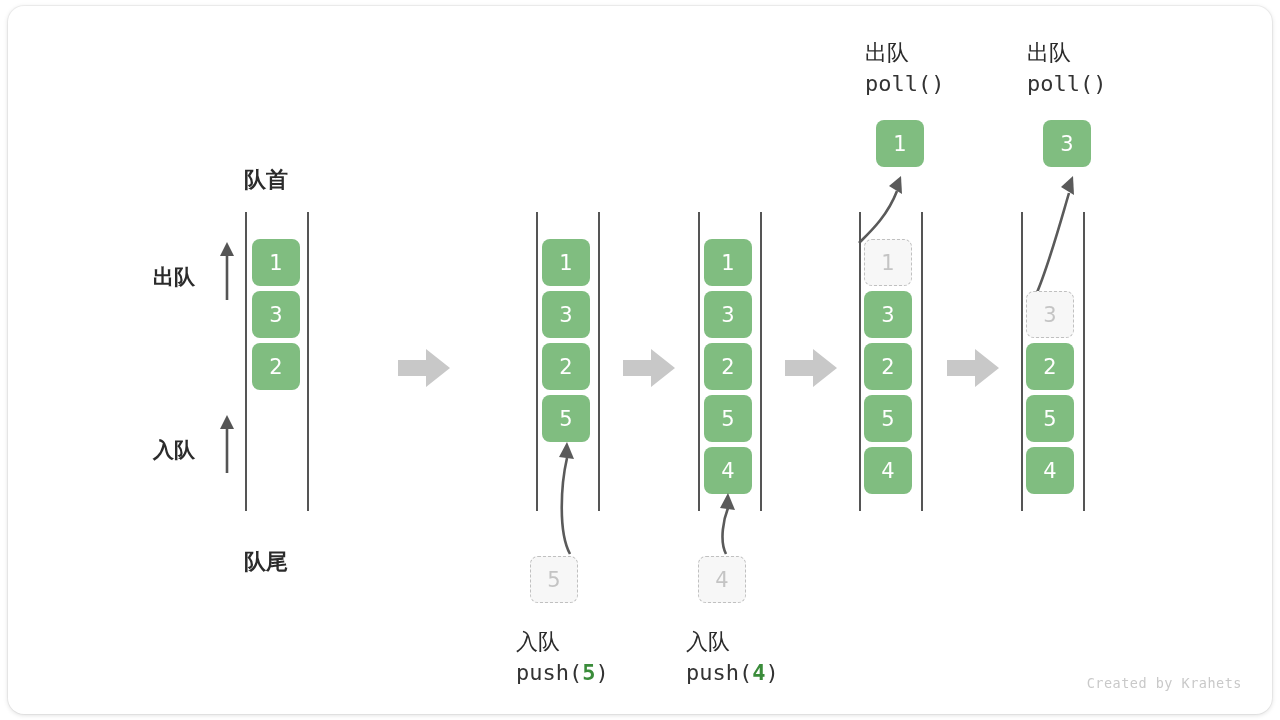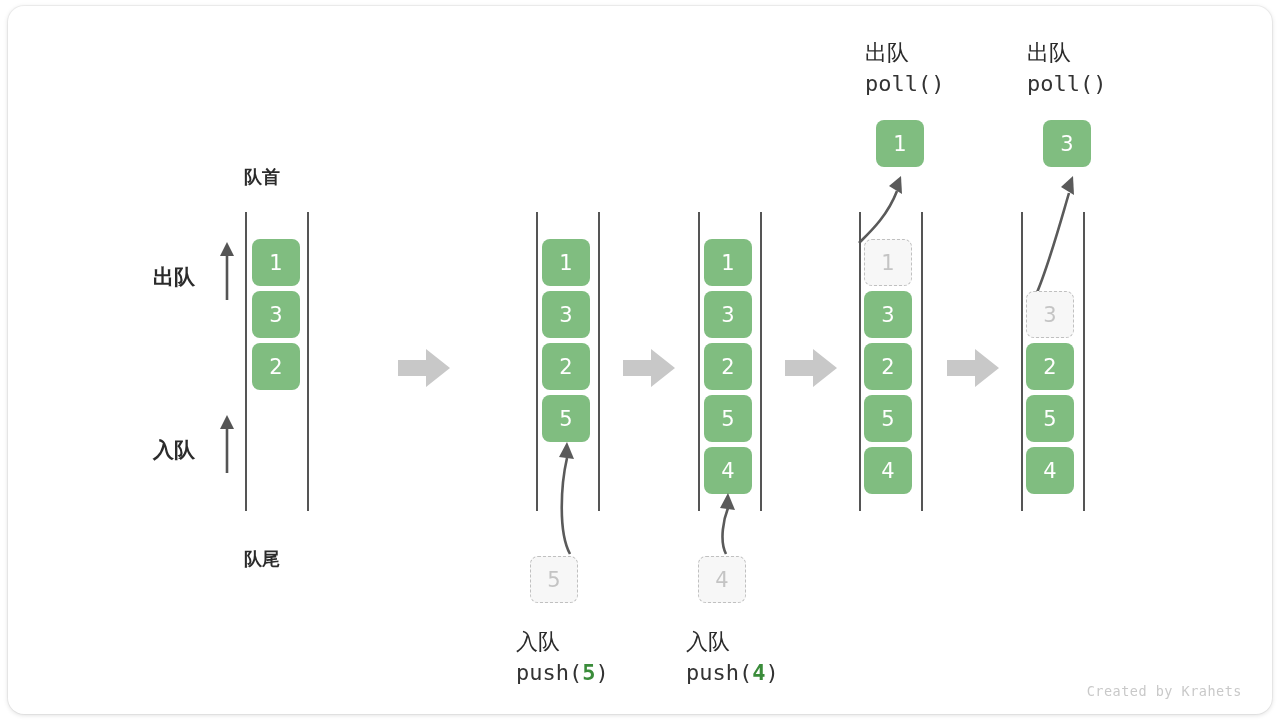--- a/index.html
+++ b/index.html
@@ -39,21 +39,21 @@
     font-family: "DejaVu Sans Mono", "Liberation Mono", monospace;
   }
 
   
   .cn-label {
     font-family: "DejaVu Sans", "Liberation Sans", sans-serif;
     font-weight: bold;
     color: #2b2b2b;
     white-space: nowrap;
   }
-  .cn-head { font-size: 18px; }
+  .cn-head { font-size: 22px; }
   .side-label { font-size: 21px; }
 
   
   .rail {
     width: 1.6px;
     background: #555555;
   }
 
   
   .box {
@@ -97,21 +97,21 @@
   .op-head .l1 {
     font-family: "DejaVu Sans", "Liberation Sans", sans-serif;
     font-size: 22px; color: #2b2b2b;
   }
   .op-head .l2 {
     font-family: "DejaVu Sans Mono", "Liberation Mono", monospace;
     font-size: 22px; color: #333333;
   }
 
   #credit {
-    right: 30px; bottom: 15px;
+    right: 30px; bottom: 23px;
     font-family: "DejaVu Sans Mono", "Liberation Mono", monospace;
     font-size: 13.5px;
     color: #c9c9c9;
     letter-spacing: 0.5px;
   }
   svg { display: block; overflow: visible; }
 </style>
 </head>
 <body>
 

